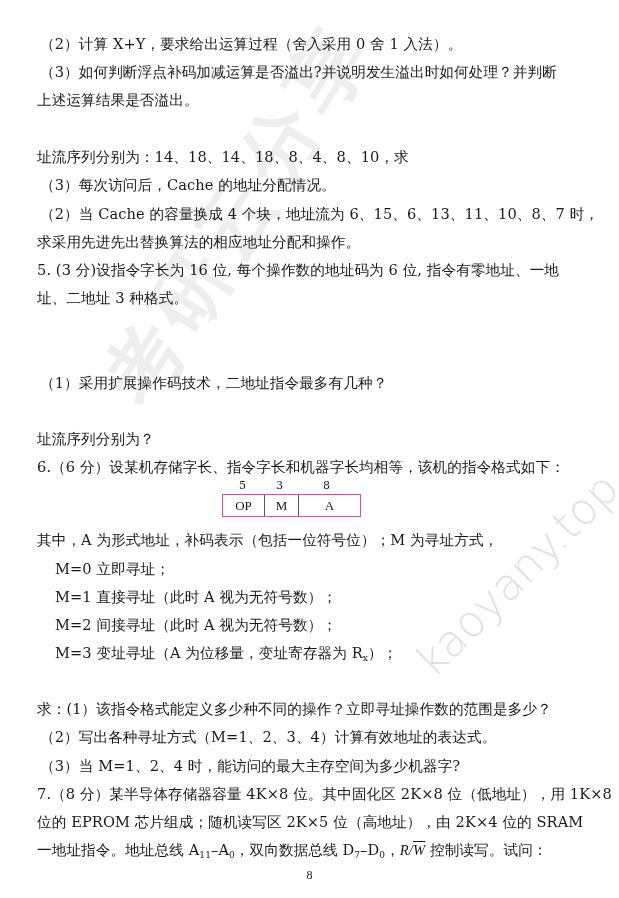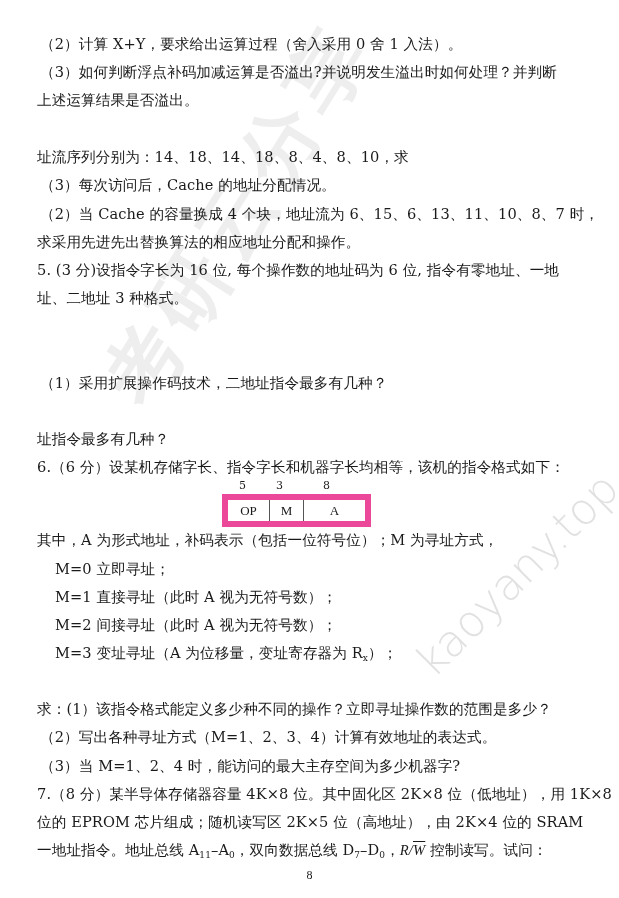--- a/index.html
+++ b/index.html
@@ -15,21 +15,21 @@
     }
     .line.ind1 { left: 40px; }
     .line.ind2 { left: 55px; }
     .sub { font-size: 9px; vertical-align: -3px; }
     .it { font-style: italic; font-family: "Liberation Serif", serif; }
     .ov { text-decoration: overline; }
     .fmt {
       position: absolute; left: 222px; top: 478px;
     }
     .fmt .nums { display: flex; font-size: 11px; height: 16px; line-height: 16px; }
-    .fmt .cells { display: flex; border: 6px solid #ec4899; height: 21px; align-items: flex-end; }
+    .fmt .cells { display: flex; border: 1px solid #ec4899; height: 21px; align-items: flex-end; }
     .fmt .cell {
       font-size: 13px; line-height: 21px; text-align: center;
       font-family: "Liberation Serif", serif;
     }
     .fmt .cell + .cell { border-left: 1px solid #555; }
     .w1 { width: 41px; } .w2 { width: 33px; } .w3 { width: 61px; }
     .pageno {
       position: absolute; left: 0; right: 0; top: 868px; text-align: center;
       font-size: 12px; font-family: "Liberation Serif", serif;
     }
@@ -61,21 +61,21 @@
   <div class="line" style="top:90px">上述运算结果是否溢出。</div>
 
   <div class="line" style="top:147px">址流序列分别为：14、18、14、18、8、4、8、10，求</div>
   <div class="line ind1" style="top:175px">（3）每次访问后，Cache 的地址分配情况。</div>
   <div class="line ind1" style="top:204px">（2）当 Cache 的容量换成 4 个块，地址流为 6、15、6、13、11、10、8、7 时，</div>
   <div class="line" style="top:232px">求采用先进先出替换算法的相应地址分配和操作。</div>
 
   <div class="line" style="top:260px">5. (3 分)设指令字长为 16 位, 每个操作数的地址码为 6 位, 指令有零地址、一地</div>
   <div class="line" style="top:288px">址、二地址 3 种格式。</div>
   <div class="line ind1" style="top:373px">（1）采用扩展操作码技术，二地址指令最多有几种？</div>
-  <div class="line" style="top:429px">址指令最多有几种？</div>
+  <div class="line" style="top:429px">址流序列分别为？</div>
 
   <div class="line" style="top:457px">6.（6 分）设某机存储字长、指令字长和机器字长均相等，该机的指令格式如下：</div>
 
   <div class="fmt">
     <div class="nums">
       <div class="w1" style="text-align:center">5</div>
       <div class="w2" style="text-align:center">3</div>
       <div class="w3" style="text-align:center">8</div>
     </div>
     <div class="cells">

